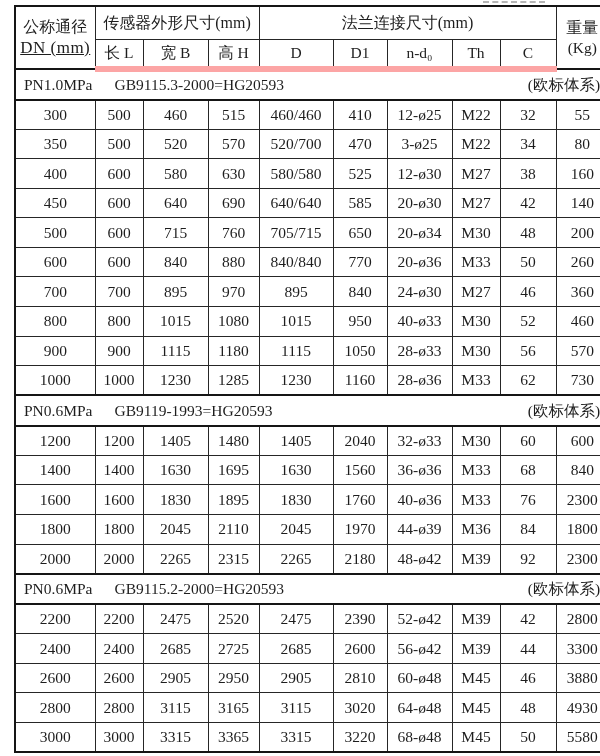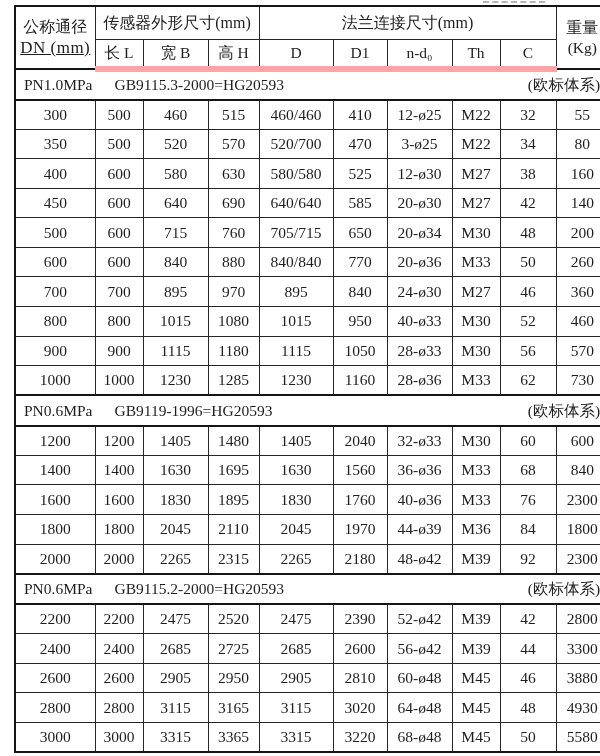--- a/index.html
+++ b/index.html
@@ -246,21 +246,21 @@
           <td>28-ø36</td>
           <td>M33</td>
           <td>62</td>
           <td>730</td>
         </tr>
         <tr class="section-row">
           <td colspan="10">
             <div class="section-wrap">
               <div class="section-left">
                 <span>PN0.6MPa</span>
-                <span>GB9119-1996=HG20593</span>
+                <span>GB9119-1993=HG20593</span>
               </div>
               <span>(欧标体系)</span>
             </div>
           </td>
         </tr>
         <tr class="data-row">
           <td>1200</td>
           <td>1200</td>
           <td>1405</td>
           <td>1480</td>

